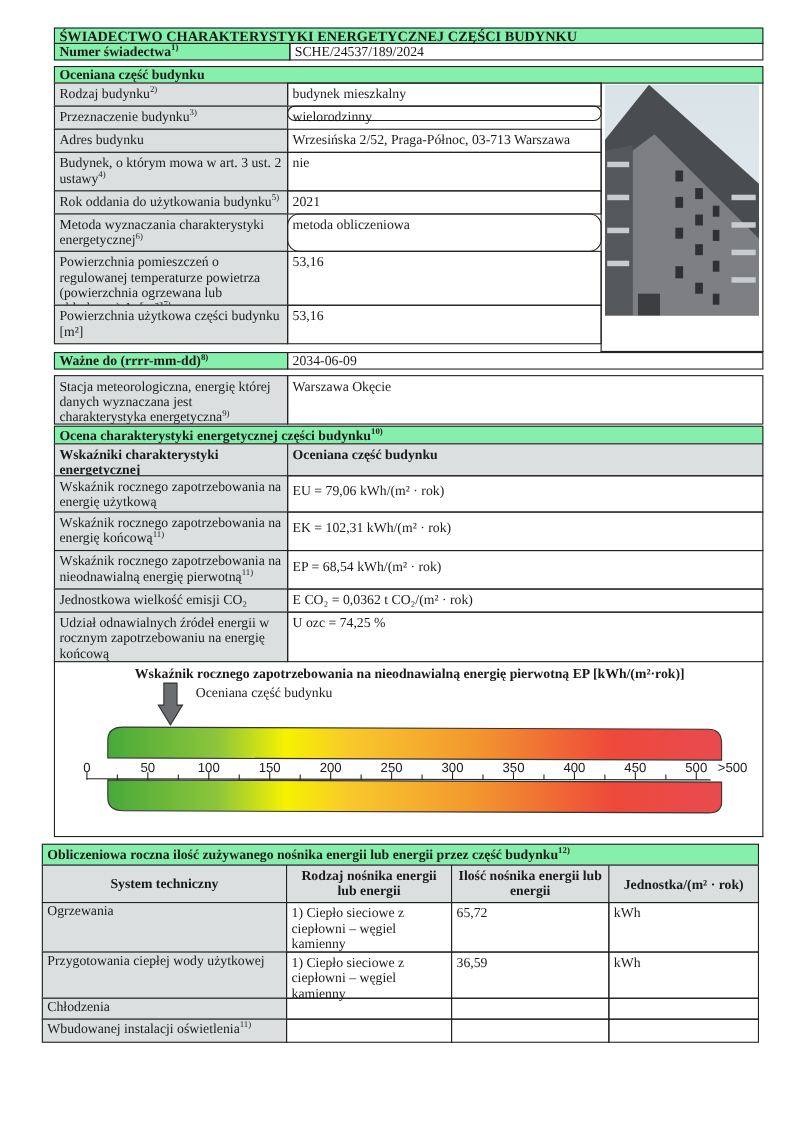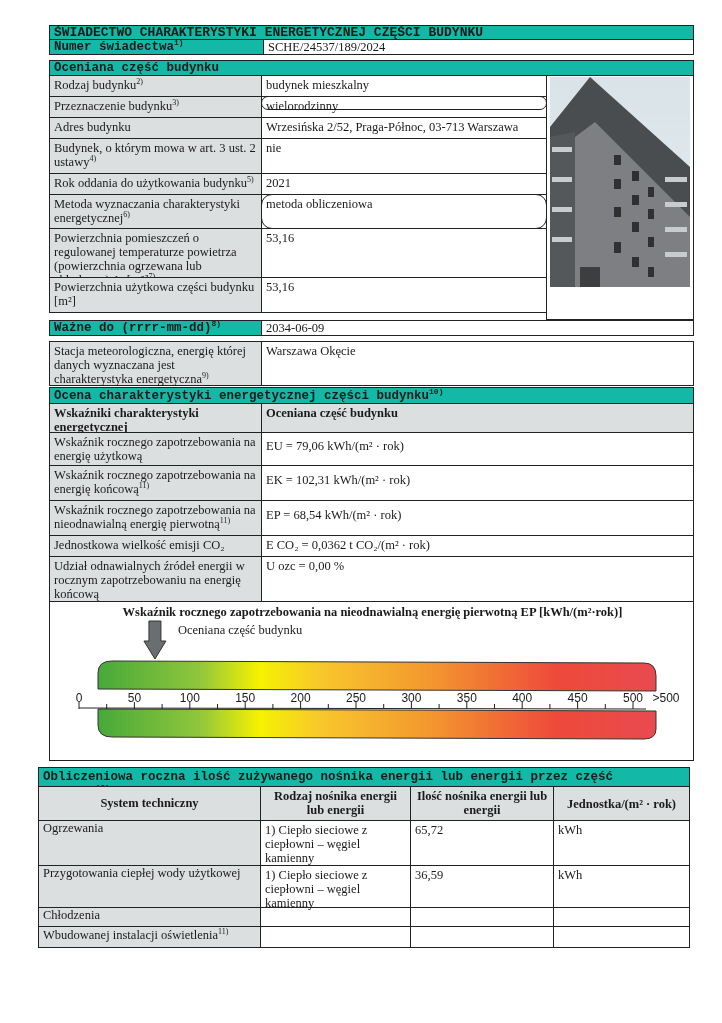--- a/index.html
+++ b/index.html
@@ -1,18 +1,18 @@
 <!DOCTYPE html>
 <html><head>
 <meta charset="utf-8">
 <style>
   html,body{margin:0;padding:0;background:#fff;}
   body{width:722px;height:1023px;position:relative;font-family:"Liberation Serif","DejaVu Serif",serif;color:#1a1a1a;overflow:hidden;}
   .abs{position:absolute;box-sizing:border-box;}
-  .gray{background:#14b8a6;font-family:Liberation Mono, monospace;}
+  .gray{background:#86efac;}
   .lg{background:#dcdfe0;}
   .cell{position:absolute;box-sizing:border-box;border:1px solid #222;font-size:12.5px;line-height:14px;padding:2px 4px;}
   .bold{font-weight:bold;}
   sup{font-size:8px;line-height:0;}
   sub{font-size:8px;line-height:0;}
   .center{text-align:center;}
   .photo{position:absolute;overflow:hidden;}
   .tlabel{position:absolute;font-family:"Liberation Sans","DejaVu Sans",sans-serif;font-size:12px;transform:translateX(-50%);}
 </style>
 </head>
@@ -100,21 +100,21 @@
 <div class="cell lg" style="left:49px;top:465px;width:213px;height:36px;"><span>Wskaźnik rocznego zapotrzebowania na energię końcową</span><sup>11)</sup></div>
 <div class="cell" style="left:261px;top:465px;width:433px;height:36px;padding-top:7px;"><span>EK = 102,31 kWh/(m² · rok)</span></div>
 
 <div class="cell lg" style="left:49px;top:500px;width:213px;height:36px;"><span>Wskaźnik rocznego zapotrzebowania na nieodnawialną energię pierwotną</span><sup>11)</sup></div>
 <div class="cell" style="left:261px;top:500px;width:433px;height:36px;padding-top:7px;"><span>EP = 68,54 kWh/(m² · rok)</span></div>
 
 <div class="cell lg" style="left:49px;top:535px;width:213px;height:22px;"><span>Jednostkowa wielkość emisji CO₂</span></div>
 <div class="cell" style="left:261px;top:535px;width:433px;height:22px;"><span>E CO₂ = 0,0362 t CO₂/(m² · rok)</span></div>
 
 <div class="cell lg" style="left:49px;top:556px;width:213px;height:46px;"><span>Udział odnawialnych źródeł energii w rocznym zapotrzebowaniu na energię końcową</span></div>
-<div class="cell" style="left:261px;top:556px;width:433px;height:46px;"><span>U ozc = 0,00 %</span></div>
+<div class="cell" style="left:261px;top:556px;width:433px;height:46px;"><span>U ozc = 74,25 %</span></div>
 
 <div class="abs" style="left:49px;top:601px;width:645px;height:160px;border-left:1px solid #222;border-right:1px solid #222;border-bottom:1px solid #222;">
   <div class="abs bold center" style="left:0;top:4px;width:645px;font-size:12.5px;">Wskaźnik rocznego zapotrzebowania na nieodnawialną energię pierwotną EP [kWh/(m²·rok)]</div>
   <div class="abs" style="left:128px;top:22px;font-size:12.5px;">Oceniana część budynku</div>
   <svg id="gauge" class="abs" style="left:0;top:0;" width="645" height="160">
     <defs>
       <linearGradient id="ggrad" x1="0" x2="1" y1="0" y2="0">
         <stop offset="0%" stop-color="#47a93a"></stop>
         <stop offset="18%" stop-color="#8ec63b"></stop>
         <stop offset="29%" stop-color="#f6f200"></stop>

